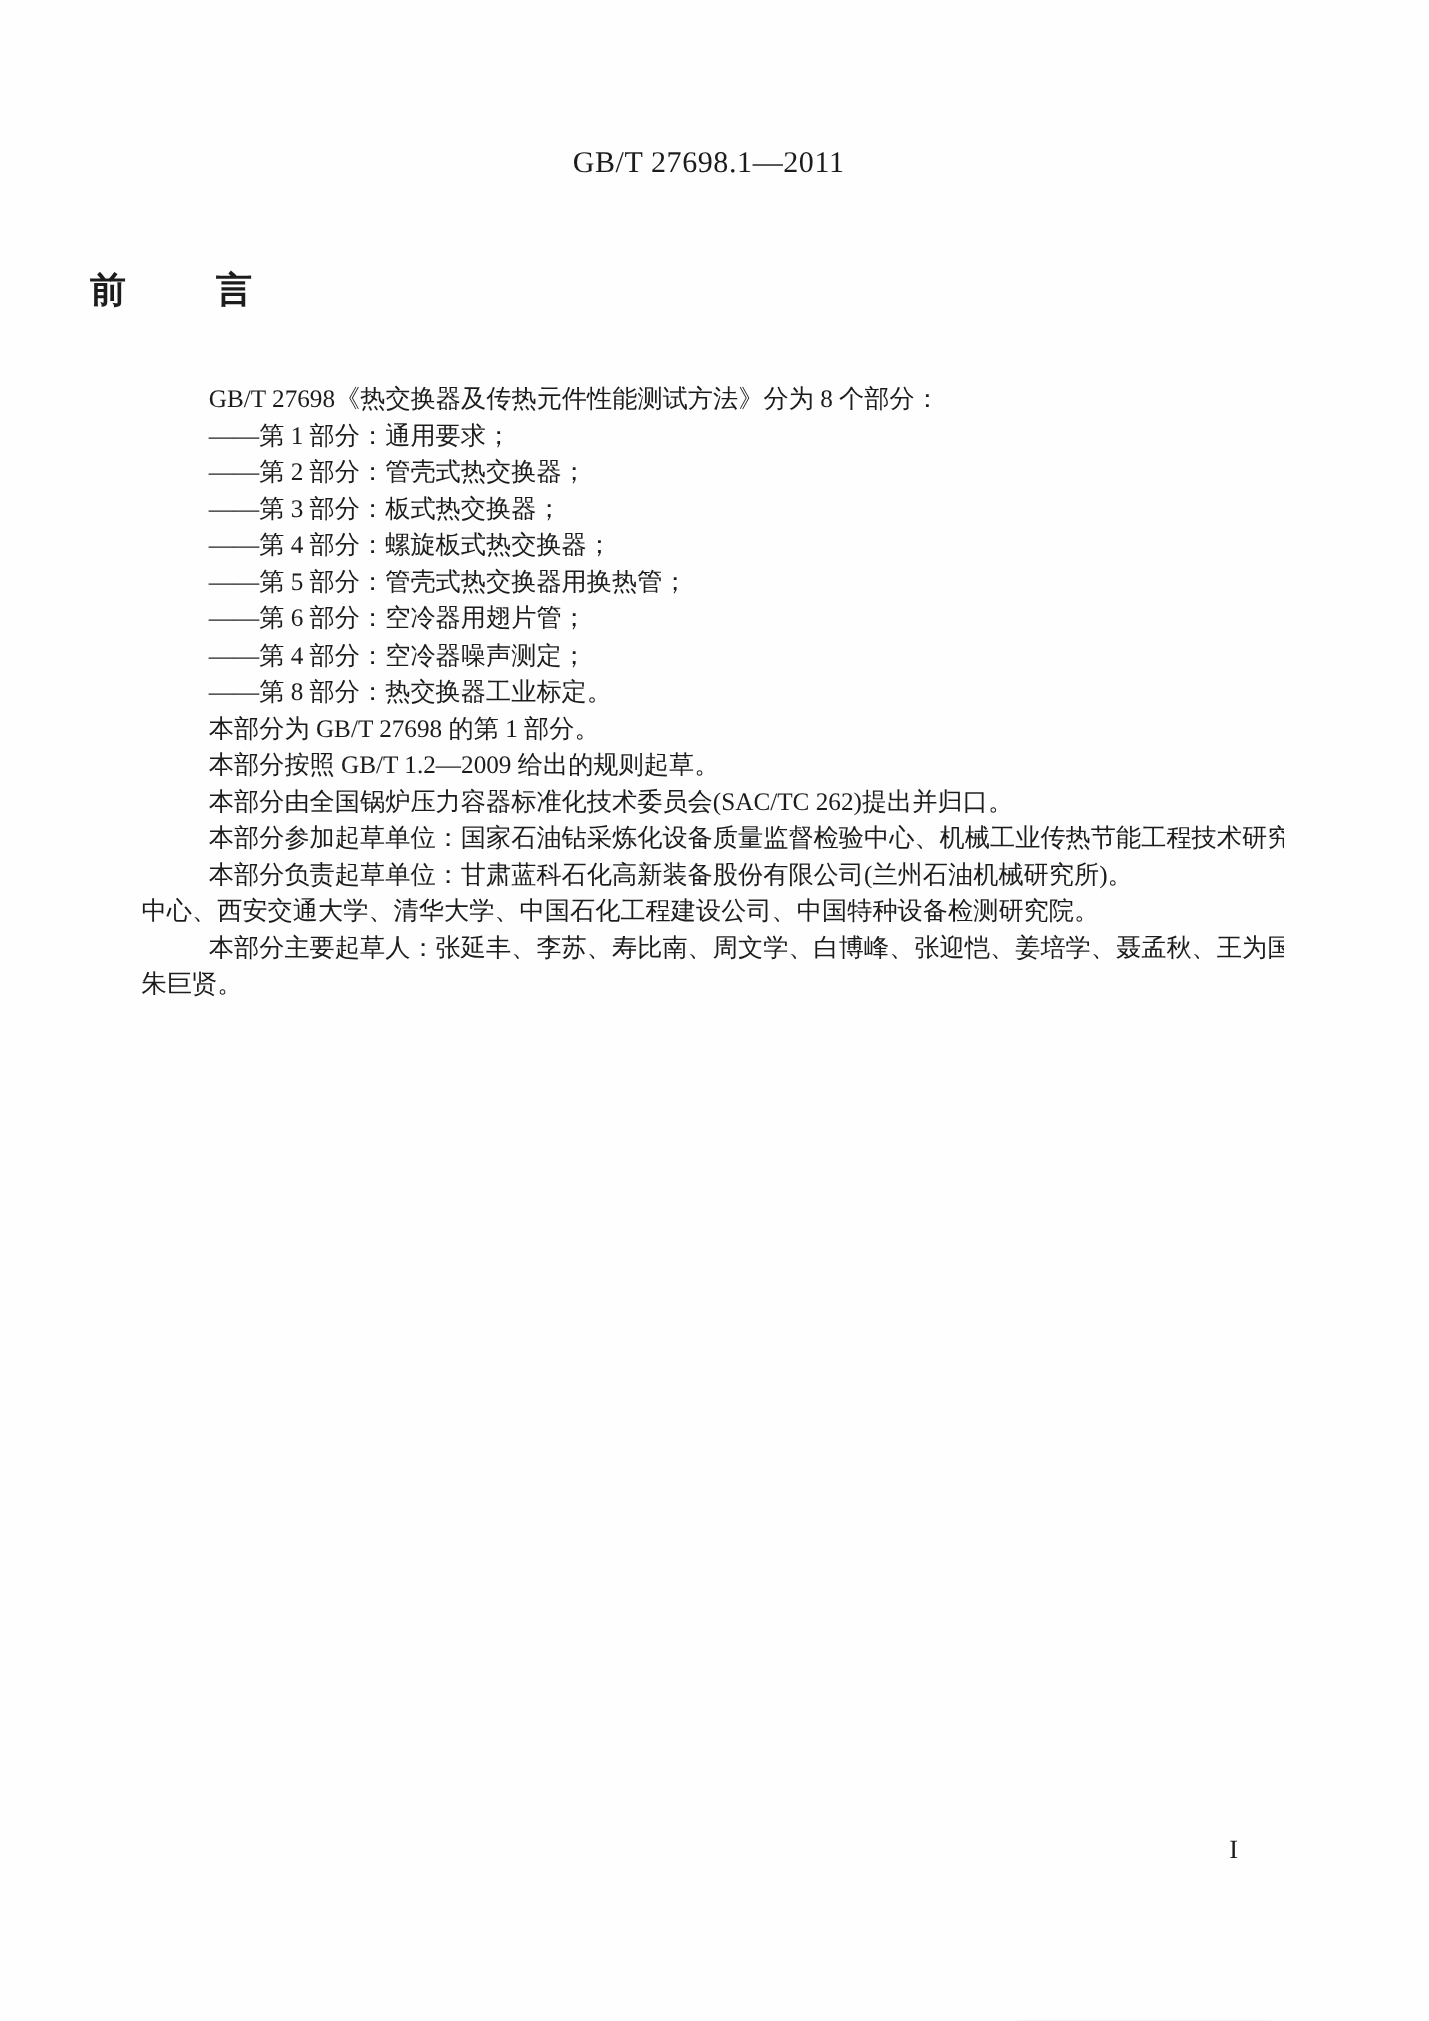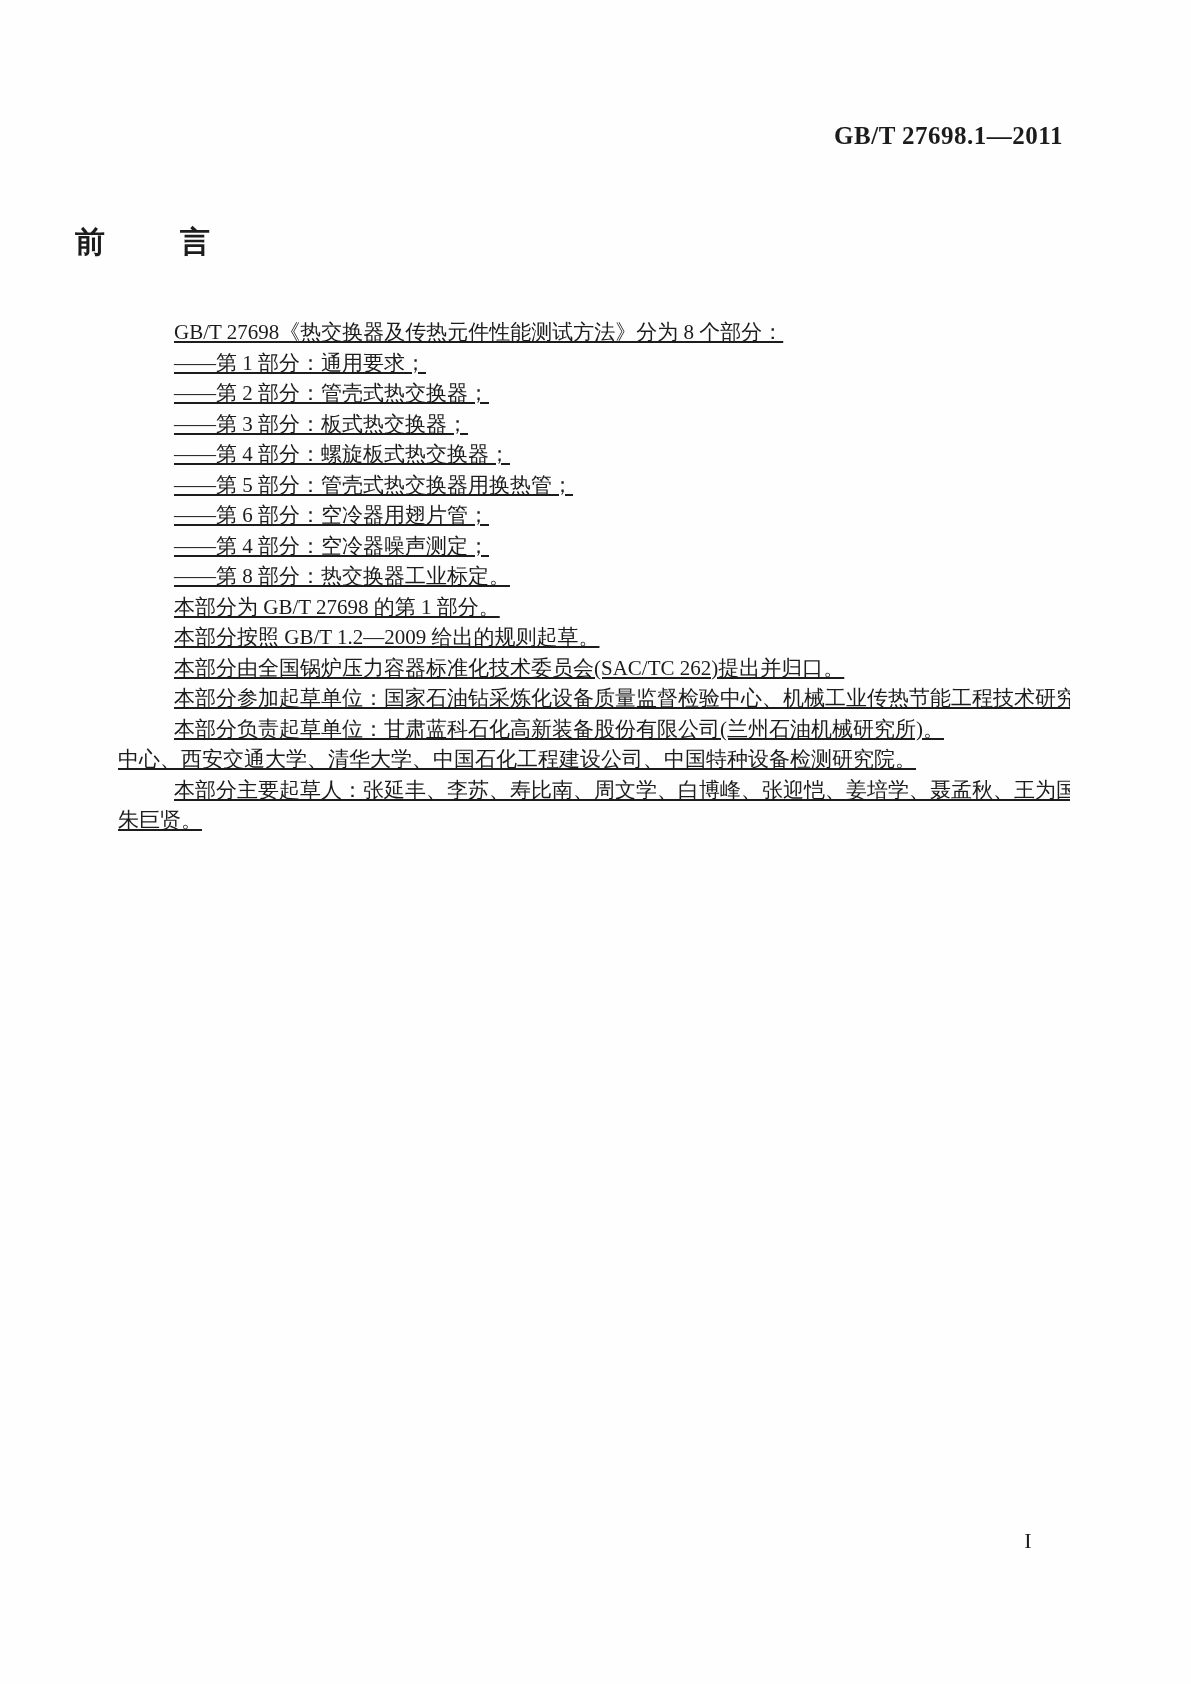--- a/index.html
+++ b/index.html
@@ -15,23 +15,23 @@
     background: #fefefe;
     overflow: hidden;
     color: #1c1c1c;
     font-family: "Liberation Serif", "DejaVu Serif", serif;
   }
   .std-header {
     position: absolute;
     top: 122px;
     left: 118px;
     width: 945px;
-    text-align: right;
+    text-align: center;
     font-size: 25px;
-    font-weight: bold;
+    font-weight: normal;
     letter-spacing: 0.5px;
     font-family: "Liberation Serif", "DejaVu Serif", serif;
     white-space: nowrap;
   }
   .doc-title {
     position: absolute;
     top: 222px;
     left: 0;
     width: 1191px;
     text-align: left;
@@ -42,21 +42,20 @@
     text-indent: 2.5em;
     white-space: nowrap;
   }
   .body-block {
     position: absolute;
     top: 317px;
     left: 118px;
     width: 952px;
     font-size: 21px;
     line-height: 30.5px;
-    text-decoration: underline;
   }
   .body-line {
     white-space: nowrap;
     height: 30.5px;
     overflow: hidden;
   }
   .body-line.indent {
     padding-left: 56px;
   }
   .page-number {

